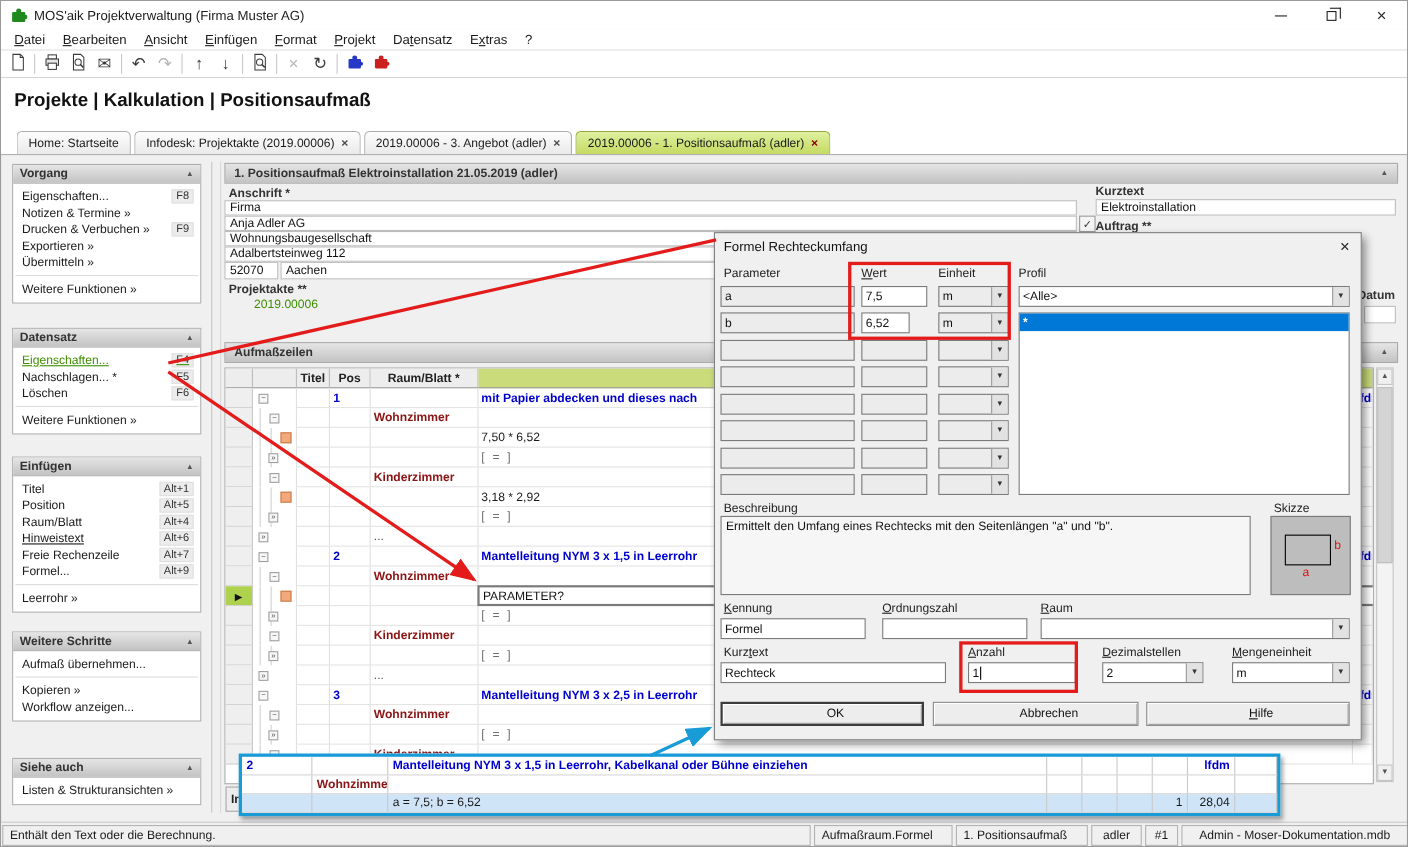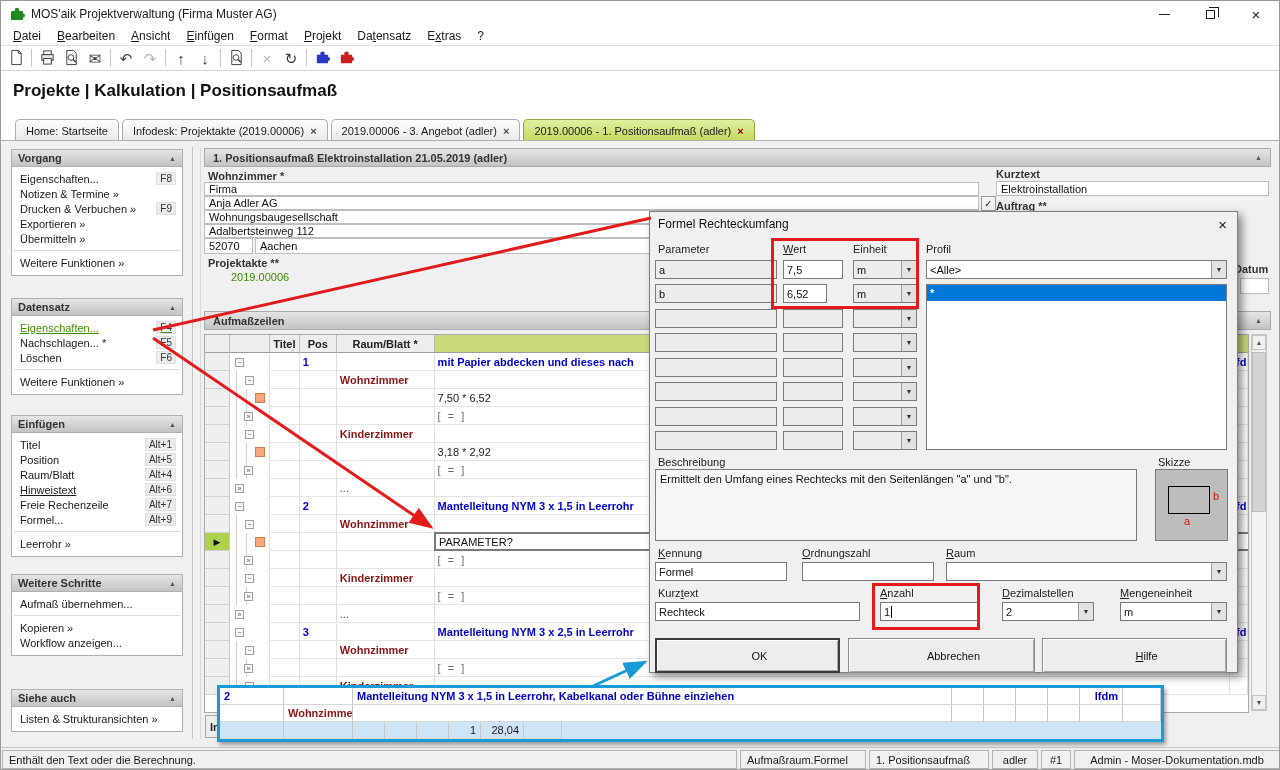--- a/index.html
+++ b/index.html
@@ -90,21 +90,21 @@
   .combo { position:absolute; height:19px; border:1px solid #7a7a7a; background:#ececec; display:flex; align-items:center; padding-left:3px; color:#111; }
   .combo.white { background:#fff; }
   .combo .dd { margin-left:auto; width:15px; height:100%; background:#e2e2e2; border-left:1px solid #9c9c9c; display:flex; align-items:center; justify-content:center; font-size:7px; color:#333; }
   .dlist { position:absolute; background:#fff; border:1px solid #7a7a7a; }
   .dlist .sel-row { height:16px; background:#0078d7; color:#fff; font-weight:bold; padding:0 3px; display:flex; align-items:center; }
   .dbox { position:absolute; background:#f6f6f6; border:1px solid #7a7a7a; padding:3px 4px; color:#111; font-size:11px; }
   .skizze { position:absolute; background:#bdbdbd; border:1px solid #7a7a7a; }
   .sk-rect { position:absolute; left:12px; top:16px; width:42px; height:28px; border:1px solid #000; }
   .sk-a { position:absolute; left:28px; top:45px; color:#e01212; font-size:11px; }
   .sk-b { position:absolute; left:57px; top:20px; color:#e01212; font-size:11px; }
-  .btn { position:absolute; height:35px; background:#ededed; border:1px solid #8a8a8a; box-shadow:inset 1px 1px 0 #fff, inset -1px -1px 0 #a8a8a8; display:flex; align-items:center; justify-content:center; color:#111;padding-left:24px; }
+  .btn { position:absolute; height:22px; background:#ededed; border:1px solid #8a8a8a; box-shadow:inset 1px 1px 0 #fff, inset -1px -1px 0 #a8a8a8; display:flex; align-items:center; justify-content:center; color:#111;padding-left:24px; }
   .btn.default { border:2px solid #3c3c3c; }
   .caret { width:1px; height:12px; background:#000; margin-left:1px; }
 
   
   .callout { position:absolute; left:216px; top:684px; width:947px; height:57px; border:3px solid #189bd7; background:#fff; z-index:12; box-shadow:2px 3px 4px rgba(0,0,0,0.35); }
   .co-row { display:flex; height:17px; }
   .co-row.hl { background:#cfe4f7; }
   .co-c { border-right:1px solid #c9c9c9; border-bottom:1px solid #d6d6d6; padding:0 4px; display:flex; align-items:center; overflow:hidden; white-space:nowrap; }
   .co-c.r { justify-content:flex-end; }
 
@@ -368,21 +368,21 @@
       </div>
     </div>
   <div class="splitline"></div>
   <div class="splitline2"></div>
 
   <div class="main">
     <div class="sect-hdr" style="top:1px">
       <span>1. Positionsaufmaß Elektroinstallation 21.05.2019 (adler)</span>
       <span class="collapse">▲</span>
     </div>
-    <div class="lbl" style="left:4px; top:23px">Wohnzimmer *</div>
+    <div class="lbl" style="left:4px; top:23px">Anschrift *</div>
     <div class="fld" style="left:0; top:35px; width:775px; height:14px">Firma</div>
     <div class="fld" style="left:0; top:63px; width:775px; height:14px">Wohnungsbaugesellschaft</div>
     <div class="fld" style="left:0; top:49px; width:775px; height:14px">Anja Adler AG</div>
     <div class="fld" style="left:0; top:77px; width:775px; height:14px">Adalbertsteinweg 112</div>
     <div class="fld" style="left:0; top:91px; width:49px; height:16px">52070</div>
     <div class="fld" style="left:51px; top:91px; width:724px; height:16px">Aachen</div>
     <div class="check-btn" style="left:777px; top:49px">
         <span>✓</span>
       </div>
     <div class="lbl" style="left:4px; top:110px">Projektakte **</div>
@@ -775,20 +775,21 @@
       <div class="co-c" style="width:32px"></div>
       <div class="co-c" style="width:32px"></div>
       <div class="co-c" style="width:32px"></div>
       <div class="co-c" style="width:32px"></div>
       <div class="co-c" style="width:43px"></div>
       <div class="co-c" style="width:38px"></div>
     </div>
     <div class="co-row hl">
       <div class="co-c" style="width:64px"></div>
       <div class="co-c" style="width:69px"></div>
+      <div class="co-c" style="width:599px">a = 7,5; b = 6,52</div>
       <div class="co-c" style="width:32px"></div>
       <div class="co-c" style="width:32px"></div>
       <div class="co-c" style="width:32px"></div>
       <div class="co-c r" style="width:32px">1</div>
       <div class="co-c r" style="width:43px">28,04</div>
       <div class="co-c" style="width:38px"></div>
     </div>
   </div>
 
   <svg class="annot-svg">

